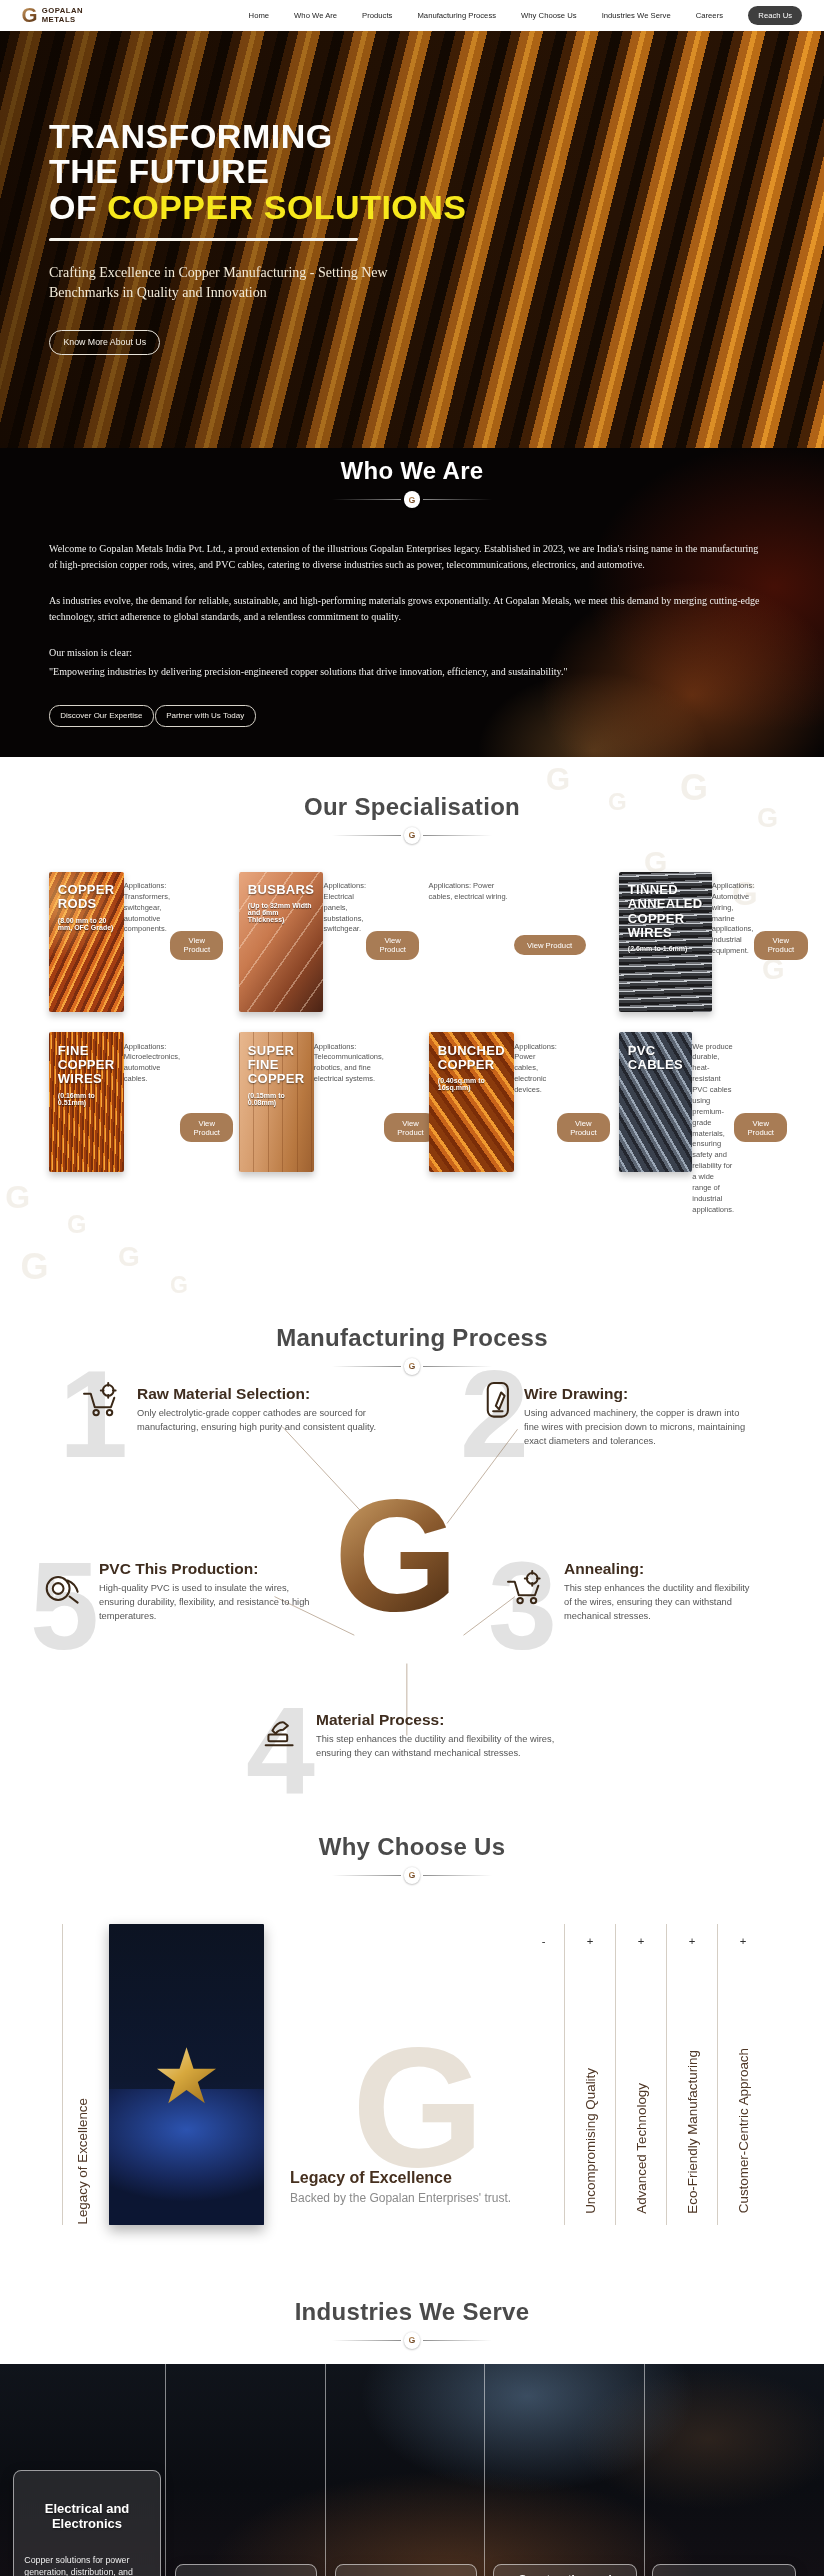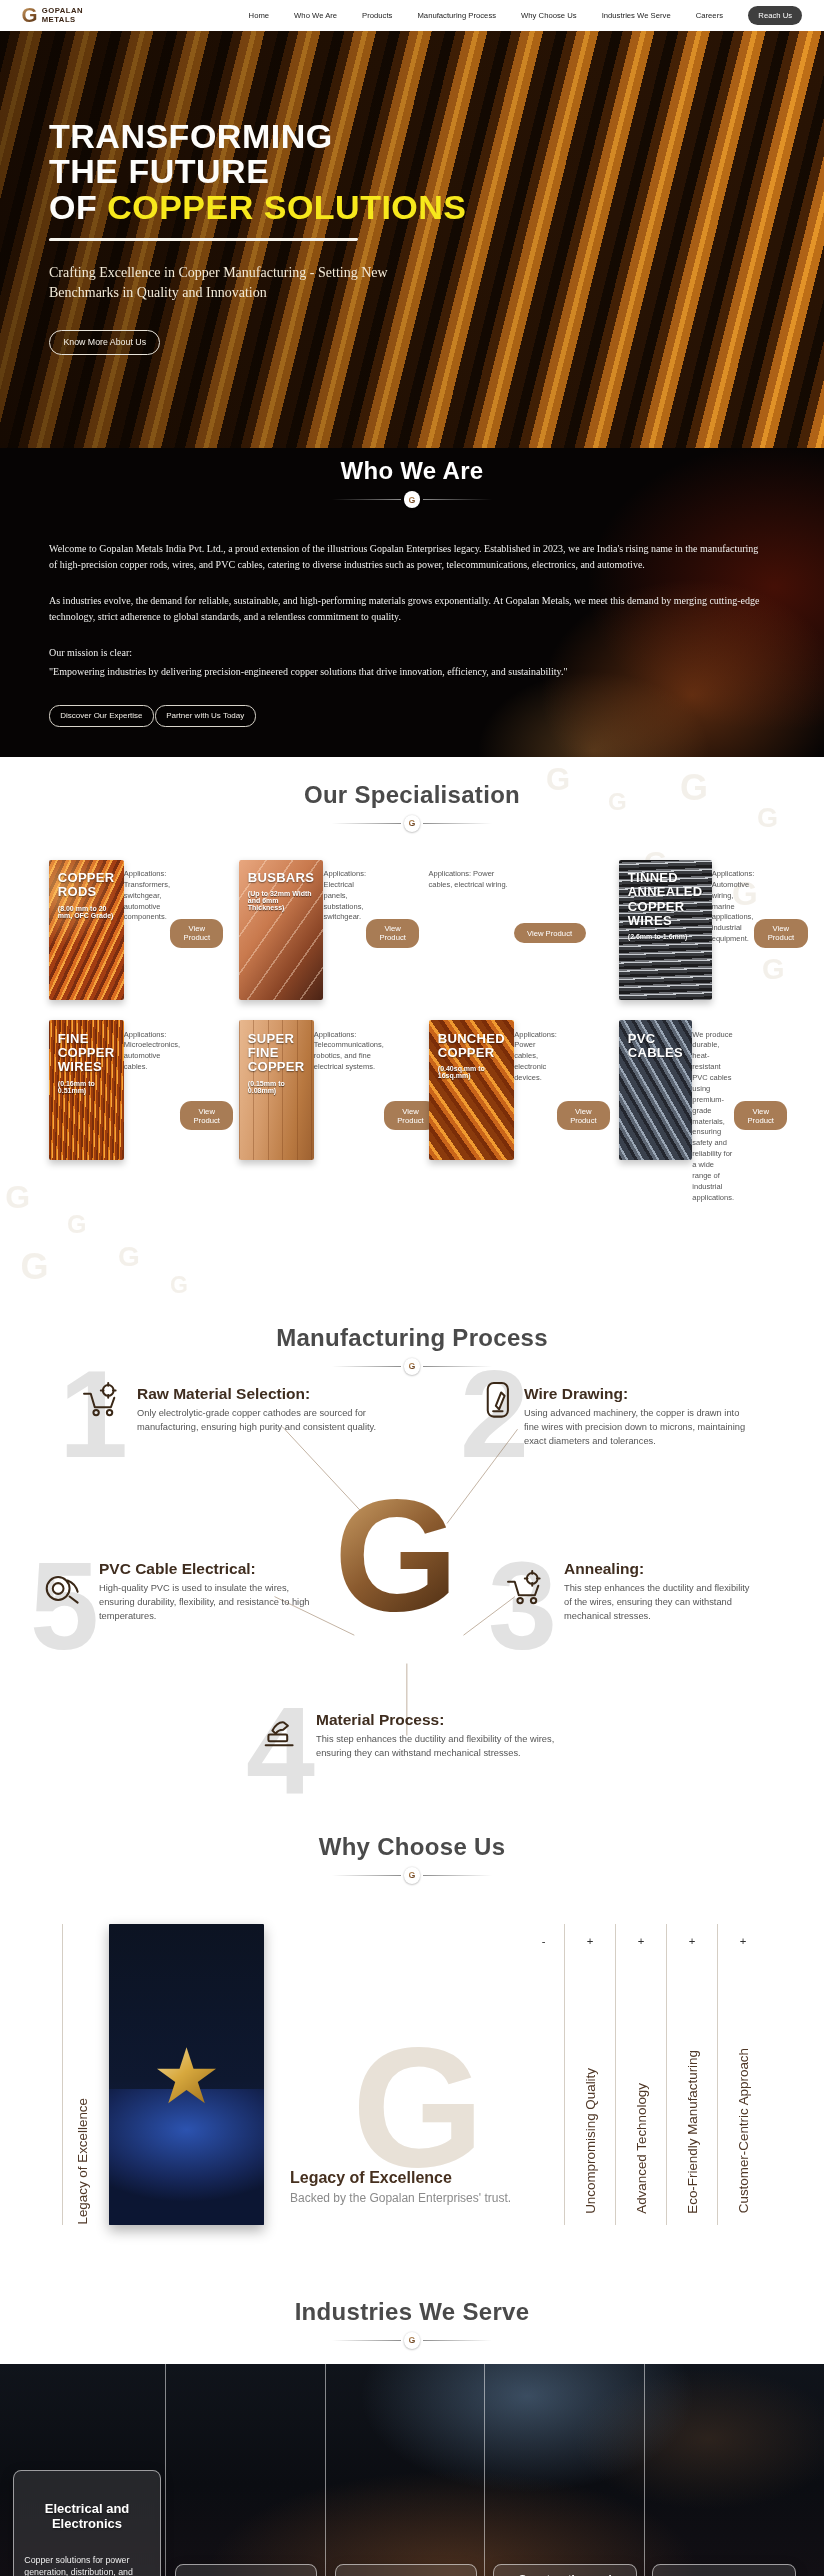--- a/index.html
+++ b/index.html
@@ -53,21 +53,21 @@
   .who .sec-title{ color:#fff; position:relative; z-index:2; }
   .who-body{ position:relative; z-index:2; margin:33px 62px 0 49px; }
   .who-body p{ font-family:"Liberation Serif",serif; color:#f1f1ef; font-size:10px; line-height:1.6; }
   .who-body .p2{ margin-top:19.6px; }
   .who-mission{ margin-top:20.6px; }
   .who-quote{ margin-top:3.1px; }
   .who-btns{ margin-top:25px; display:flex; gap:1px; }
   .who-btns button{ background:rgba(0,0,0,.3); color:#f0ede6; border:0.5px solid #d8d4ca; border-radius:10.3px; padding:5.2px 10.3px; font-size:8px; }
 
   
-  .spec{ height:541px; background:#fff; position:relative; padding-top:24px; overflow:hidden; }
+  .spec{ height:541px; background:#fff; position:relative; padding-top:36px; overflow:hidden; }
   .spec-grid{ width:727px; margin:28px auto 0; display:grid; grid-template-columns:repeat(4,157px); column-gap:33px; justify-content:center; }
   .spec-grid.row2{ margin-top:20.6px; }
   .pcard{ display:flex; position:relative; z-index:2; }
   .pimg{ height:140px; border-radius:2.1px; box-shadow:0 3.1px 7.2px rgba(0,0,0,.22); position:relative; padding:11.3px 9.3px; }
   .pimg .ptitle{ color:#fff; font-size:13px; font-weight:800; line-height:1.1; letter-spacing:0.3px; text-shadow:0 0.5px 1.5px rgba(0,0,0,.5); }
   .pimg .psub{ color:#fff; font-size:7px; font-weight:700; margin-top:5.2px; text-shadow:0 0.5px 1px rgba(0,0,0,.6); }
   .papps{ font-size:7.5px; color:#555; margin-top:9.3px; line-height:1.45; flex:1; }
   .pbtn{ align-self:center; margin-top:7.2px; background:#a87c55; color:#fff; border:none; border-radius:11.3px; padding:5.7px 13.4px; font-size:7.7px; }
   .img-rods{ background:radial-gradient(circle at 15% 20%, rgba(255,210,120,.5), transparent 45%), repeating-linear-gradient(115deg,#7a2d10 0 3.1px,#d96a1f 3.1px 6.2px,#f3a13c 6.2px 8.2px,#a33d12 8.2px 12.4px); }
   .img-busbars{ background:repeating-linear-gradient(125deg, rgba(255,225,200,.4) 0 1.5px, transparent 1.5px 21.6px), linear-gradient(125deg,#e8a77f,#c97a4e 40%,#8a4526 72%,#4a2315); }
@@ -329,21 +329,21 @@
 
     <div class="bignum" style="left:30px;top:169px" data-interactable="false">5</div>
     <div class="step-icon" style="left:40px;top:192px" data-interactable="false">
       <svg viewBox="0 0 64 64">
           <circle cx="27" cy="32" r="17"></circle>
           <circle cx="27" cy="32" r="8"></circle>
           <path d="M41 20c8 3 13 9 15 17M44 44l12 9"></path>
         </svg>
     </div>
     <div class="step" style="left:99px;top:185px;width:211px" data-interactable="false">
-      <h3 data-interactable="false">PVC Cable Electrical:</h3>
+      <h3 data-interactable="false">PVC This Production:</h3>
       <p data-interactable="false">High-quality PVC is used to insulate the wires, ensuring durability, flexibility, and resistance to high temperatures.</p>
     </div>
 
     <div class="bignum" style="left:488px;top:169px" data-interactable="false">3</div>
     <div class="step-icon" style="left:504px;top:192px" data-interactable="false">
       <svg viewBox="0 0 64 64">
           <path d="M6 22h10l6 20h24l5-14"></path>
           <circle cx="24" cy="50" r="4"></circle>
           <circle cx="44" cy="50" r="4"></circle>
           <circle cx="42" cy="17" r="8"></circle>

